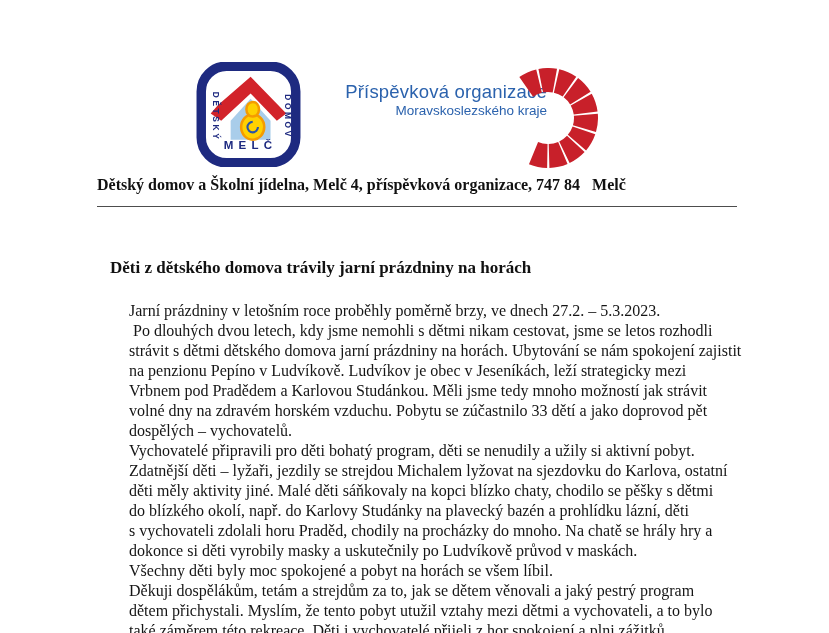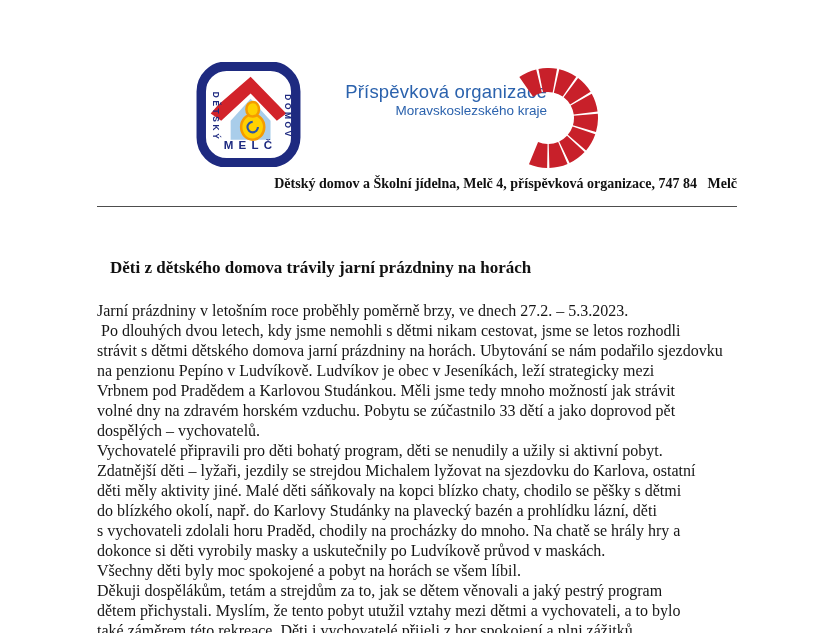--- a/index.html
+++ b/index.html
@@ -22,30 +22,30 @@
   .region-text{
     position:absolute;top:20px;right:53px;text-align:right;
     font-family:"Liberation Sans",sans-serif;color:var(--region-blue);
     line-height:1.12;white-space:nowrap;
   }
   .region-line1{font-size:18.5px;letter-spacing:.2px;}
   .region-line2{font-size:13.5px;font-weight:normal;}
   .region-ring{position:absolute;top:6px;right:2px;width:100px;height:100px;}
   
   .org-line{
-    position:absolute;left:97px;top:176px;width:640px;text-align:right;
-    font-weight:bold;font-size:14px;white-space:pre;color:#111;
+    position:absolute;left:97px;top:176px;width:640px;text-align:left;
+    font-weight:bold;font-size:16px;white-space:pre;color:#111;
   }
   .rule{position:absolute;left:97px;top:206px;width:640px;border-top:1px solid #4d4d4d;height:0;}
   
   .article-title{
     position:absolute;left:110px;top:258px;font-weight:bold;font-size:17px;color:#111;
   }
   .article-body{position:absolute;left:97px;top:301px;width:680px;}
-  .line{height:20px;line-height:20px;font-size:16px;white-space:pre;color:#151515;}
+  .line{height:20px;line-height:20px;font-size:16px;white-space:pre;color:#151515;margin-left:32px;}
 </style>
 </head>
 <body>
 
 <div class="page">
 
   <svg class="logo-melc" viewBox="0 0 100 100" aria-hidden="true">
     <rect x="5" y="4" width="90" height="92" rx="24" fill="#ffffff" stroke="var(--navy)" stroke-width="9"></rect>
     <path d="M33,56 L52,35 L71,56 L71,74 L33,74 Z" fill="var(--melc-lightblue)"></path>
     <g>
@@ -81,21 +81,21 @@
   </div>
 
   <div class="org-line">Dětský domov a Školní jídelna, Melč 4, příspěvková organizace, 747 84   Melč</div>
   <div class="rule"></div>
 
   <div class="article-title">Děti z dětského domova trávily jarní prázdniny na horách</div>
 
   <div class="article-body">
     <div class="line">Jarní prázdniny v letošním roce proběhly poměrně brzy, ve dnech 27.2. – 5.3.2023.</div>
     <div class="line"> Po dlouhých dvou letech, kdy jsme nemohli s dětmi nikam cestovat, jsme se letos rozhodli</div>
-    <div class="line">strávit s dětmi dětského domova jarní prázdniny na horách. Ubytování se nám podařilo sjezdovku</div>
+    <div class="line">strávit s dětmi dětského domova jarní prázdniny na horách. Ubytování se nám spokojení zajistit</div>
     <div class="line">na penzionu Pepíno v Ludvíkově. Ludvíkov je obec v Jeseníkách, leží strategicky mezi</div>
     <div class="line">Vrbnem pod Pradědem a Karlovou Studánkou. Měli jsme tedy mnoho možností jak strávit</div>
     <div class="line">volné dny na zdravém horském vzduchu. Pobytu se zúčastnilo 33 dětí a jako doprovod pět</div>
     <div class="line">dospělých – vychovatelů.</div>
     <div class="line">Vychovatelé připravili pro děti bohatý program, děti se nenudily a užily si aktivní pobyt.</div>
     <div class="line">Zdatnější děti – lyžaři, jezdily se strejdou Michalem lyžovat na sjezdovku do Karlova, ostatní</div>
     <div class="line">děti měly aktivity jiné. Malé děti sáňkovaly na kopci blízko chaty, chodilo se pěšky s dětmi</div>
     <div class="line">do blízkého okolí, např. do Karlovy Studánky na plavecký bazén a prohlídku lázní, děti</div>
     <div class="line">s vychovateli zdolali horu Praděd, chodily na procházky do mnoho. Na chatě se hrály hry a</div>
     <div class="line">dokonce si děti vyrobily masky a uskutečnily po Ludvíkově průvod v maskách.</div>

